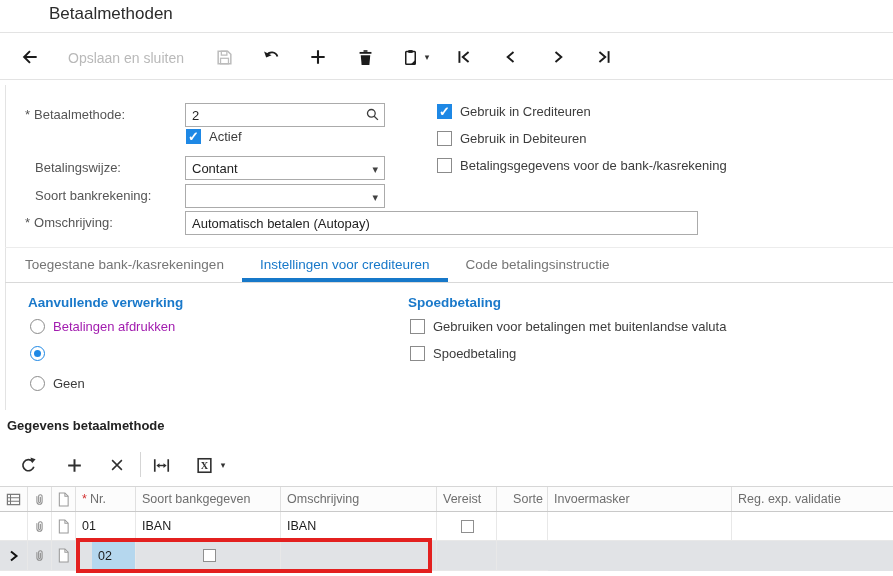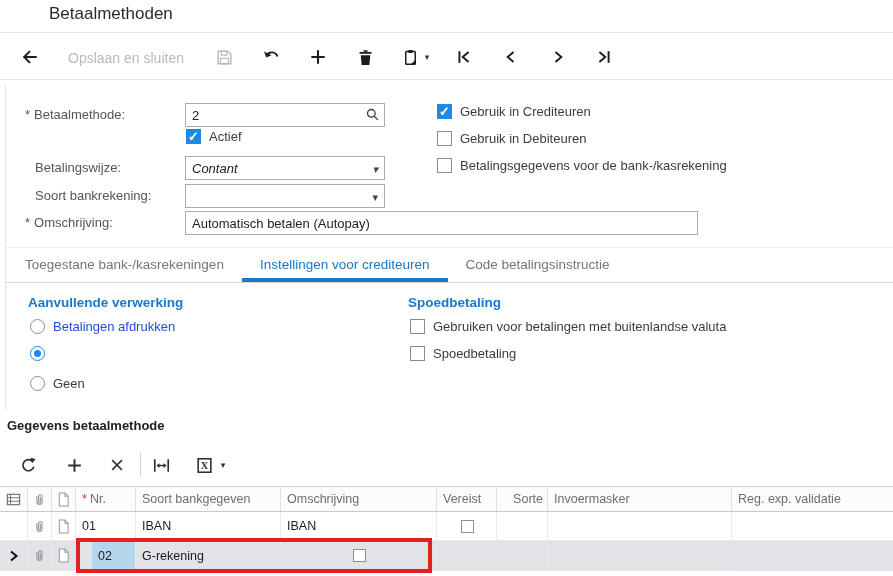--- a/index.html
+++ b/index.html
@@ -160,21 +160,21 @@
       </svg>
   </span>
 </div>
 <div class="cbrow" style="left:186px;top:129px;">
   <span class="cb checked">
       <span class="check">✓</span>
     </span>
   <span>Actief</span>
 </div>
 <div class="flabel" style="left:35px;top:160px;">Betalingswijze:</div>
-<div class="selbox" style="left:185px;top:156px;width:200px;font-style:italic;">
+<div class="selbox" style="left:185px;top:156px;width:200px;">
   <span>Contant</span>
   <span class="caret">▾</span>
 </div>
 <div class="flabel" style="left:35px;top:188px;">Soort bankrekening:</div>
 <div class="selbox" style="left:185px;top:184px;width:200px;">
   <span></span>
   <span class="caret">▾</span>
 </div>
 <div class="flabel" style="left:25px;top:215px;">
   <span class="req">*</span><span>Omschrijving:</span>
@@ -198,21 +198,21 @@
 
 <div class="hline" style="left:5px;right:0;top:247px;background:#ececec;"></div>
 <div class="tabbar">
   <div class="tab first">Toegestane bank-/kasrekeningen</div>
   <div class="tab active">Instellingen voor crediteuren</div>
   <div class="tab">Code betalingsinstructie</div>
 </div>
 
 <div class="sec-head" style="left:28px;top:295px;">Aanvullende verwerking</div>
 
-<div class="abs" style="left:30px;top:319px;color:#1d4ed8;cursor:pointer;">
+<div class="abs" style="left:30px;top:319px;color:#a21caf;cursor:pointer;">
   <span class="radio"></span><span>Betalingen afdrukken</span>
 </div>
 <div class="abs" style="left:7px;top:346px;width:404px;text-indent:23px;line-height:16.5px;color:#3c3c3c;cursor:pointer;">
   <span class="radio sel"></span>
 </div>
 <div class="abs" style="left:30px;top:376px;color:#3c3c3c;cursor:pointer;">
   <span class="radio"></span><span>Geen</span>
 </div>
 
 <div class="sec-head" style="left:408px;top:295px;">Spoedbetaling</div>
@@ -326,21 +326,20 @@
         <path d="M4.5 4.5v6a3 3 0 0 0 6 0v-6a2 2 0 0 0-4 0v6a1 1 0 0 0 2 0v-5" fill="none" stroke="#8d8d8d" stroke-width="1.2" stroke-linecap="round"></path>
       </svg>
   </div>
   <div class="gc icon">
     <svg width="13" height="15" viewBox="0 0 14 16">
         <path d="M2.5 1h6L12 4.5V15H2.5z" fill="#fff" stroke="#999" stroke-width="1.1"></path>
         <path d="M8.5 1v3.5H12" fill="none" stroke="#999" stroke-width="1.1"></path>
       </svg>
   </div>
   <div class="gc cell-sel">02</div>
-  <div class="gc">G-rekening</div>
   <div class="gc center">
       <span class="gridcb"></span>
     </div>
   <div class="gc r"></div>
   <div class="gc"></div>
   <div class="gc" style="border-right:none;"></div>
 </div>
 
 <div class="annot"></div>
 

